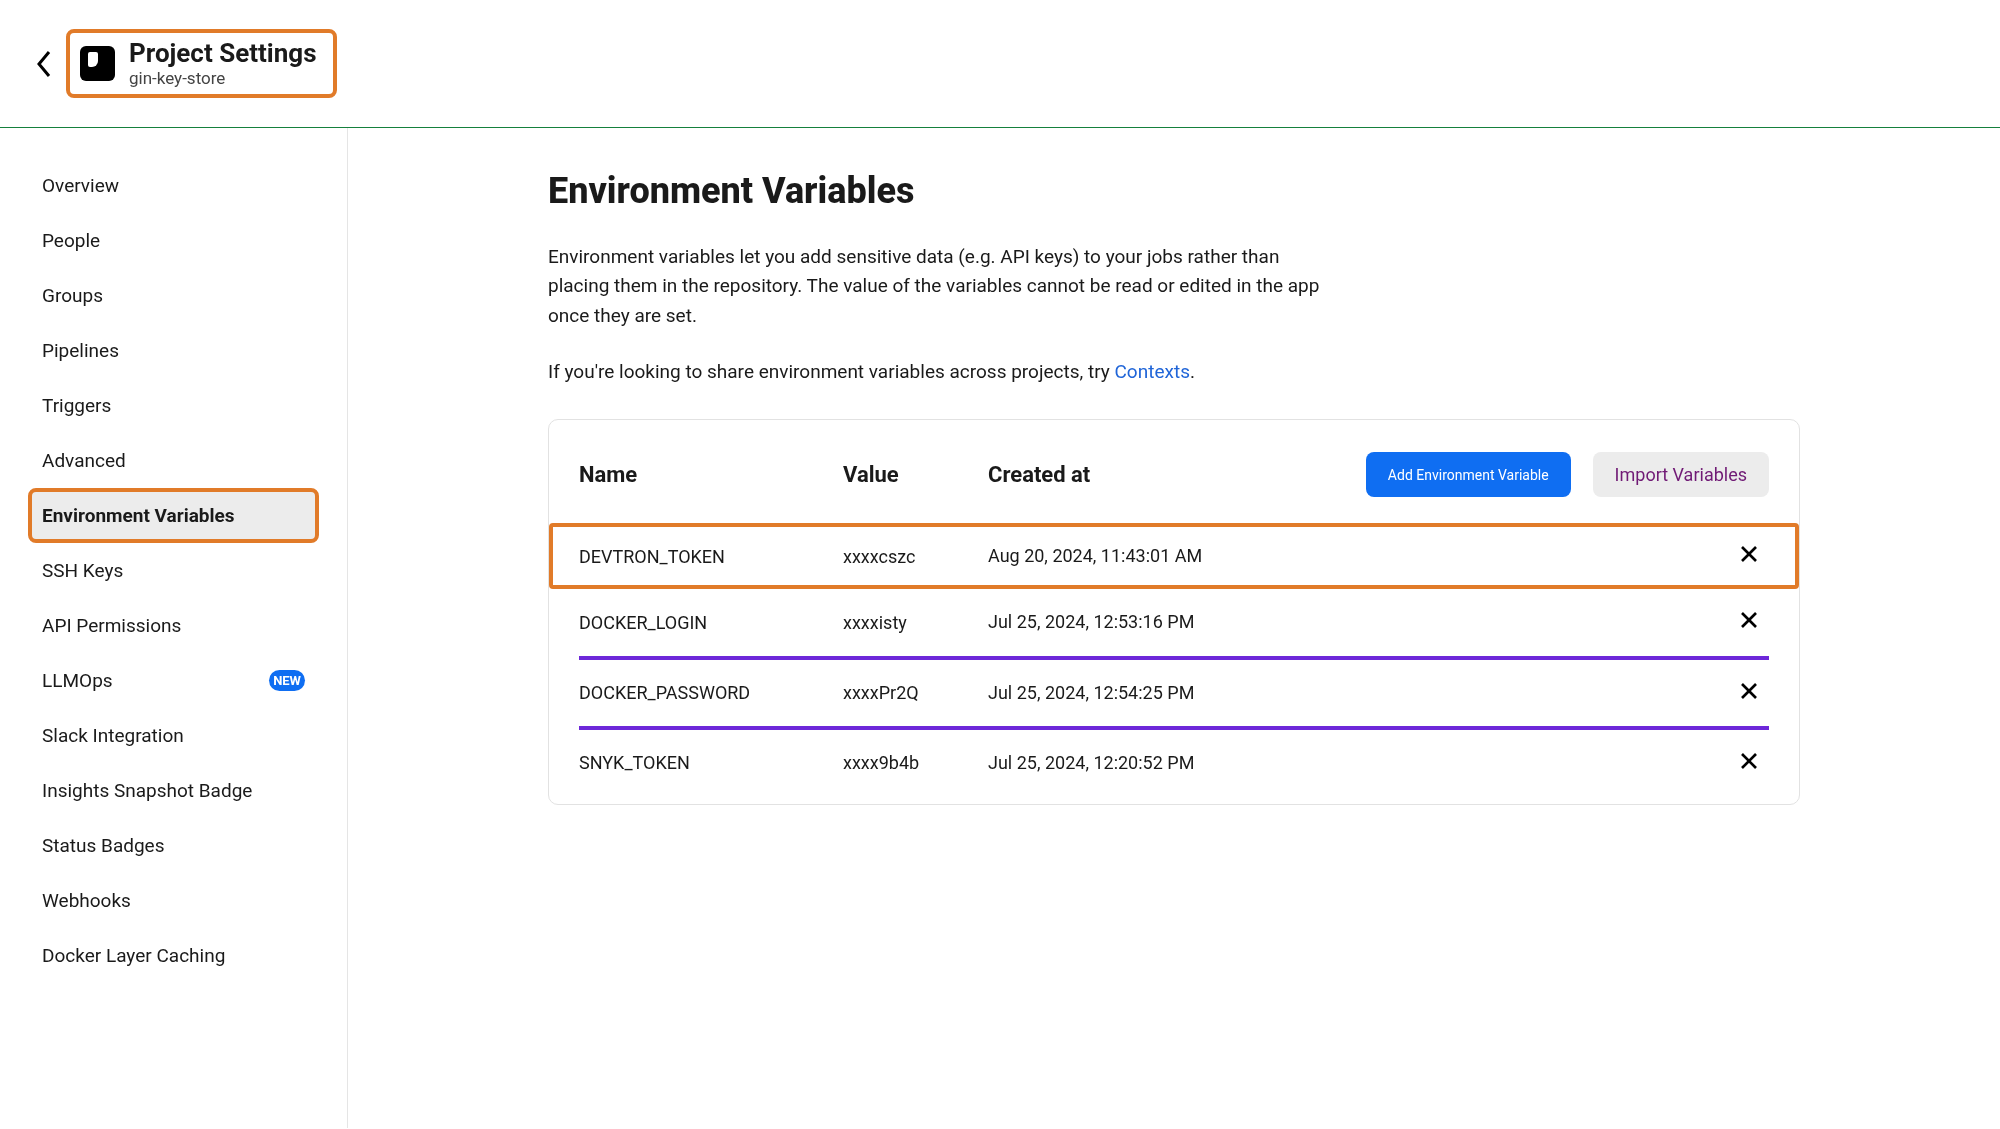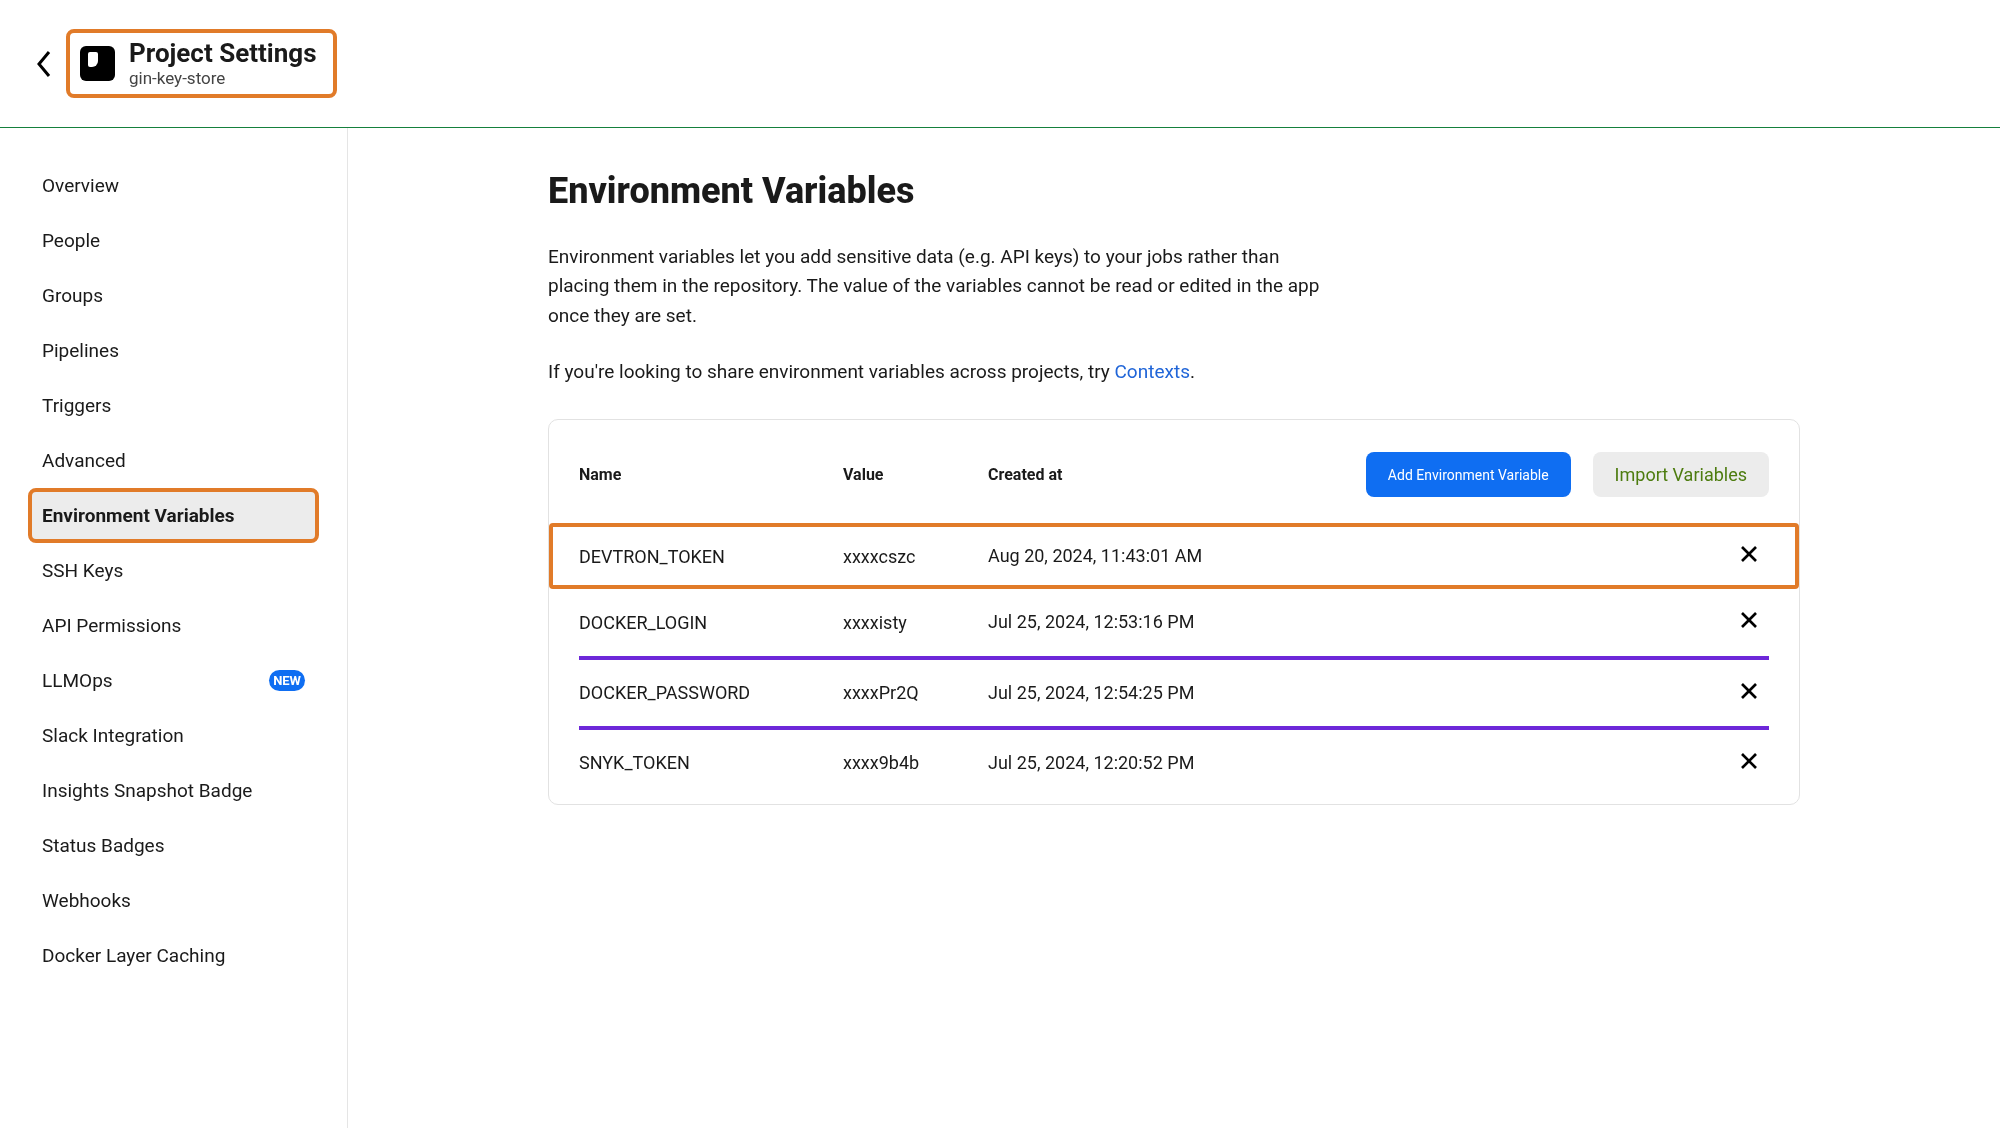--- a/index.html
+++ b/index.html
@@ -23,27 +23,27 @@
   .side-item.active { background:#ececec; font-weight:700; border:4px solid #e17b29; padding:12px 10px; }
   .new-badge { margin-left:auto; background:#0f6ef2; color:#fff; font-size:13px; font-weight:700; padding:3px 4px; border-radius:12px; }
   
   .main { flex:1; padding:42px 200px 60px 200px; }
   .main h1 { font-size:36px; font-weight:800; margin-bottom:30px; }
   .desc { font-size:19px; line-height:1.55; color:#1a1a1a; max-width:780px; margin-bottom:30px; }
   .hint { font-size:19px; margin-bottom:36px; }
   .hint a { color:#2065d8; text-decoration:none; }
   .card { border:1px solid #e2e2e2; border-radius:10px; padding:32px 0 8px 0; }
   .table-head { display:flex; align-items:center; padding:0 30px 26px 30px; }
-  .th { font-size:16px; font-weight:700; }
+  .th { font-size:22px; font-weight:700; }
   .col-name  { width:264px; }
   .col-value { width:145px; }
   .col-date  { flex:1; }
   .actions { display:flex; gap:22px; }
   .btn-primary { background:#0f6ef2; color:#fff; font-size:14px; border-radius:8px; padding:12px 22px; cursor:pointer; border:none; }
-  .btn-secondary { background:#ececec; color:#4d7c0f; font-size:18px; border-radius:8px; padding:12px 22px; cursor:pointer; border:none; }
+  .btn-secondary { background:#ececec; color:#701a75; font-size:18px; border-radius:8px; padding:12px 22px; cursor:pointer; border:none; }
   .rows { padding:0 30px; }
   .row { display:flex; align-items:center; border-top:4px solid #6d28d9; padding:20px 0; font-size:18px; }
   .row .col-date { line-height:1.45; padding-right:20px; }
   .del { width:40px; text-align:center; cursor:pointer; }
   .del svg { width:20px; height:20px; stroke:#000; stroke-width:2.6; }
   .row.hl { border:4px solid #e17b29; border-radius:4px; margin:0 -30px; padding:16px 26px; }
   .row.hl + .row { border-top:none; }
 </style>
 </head>
 <body>

